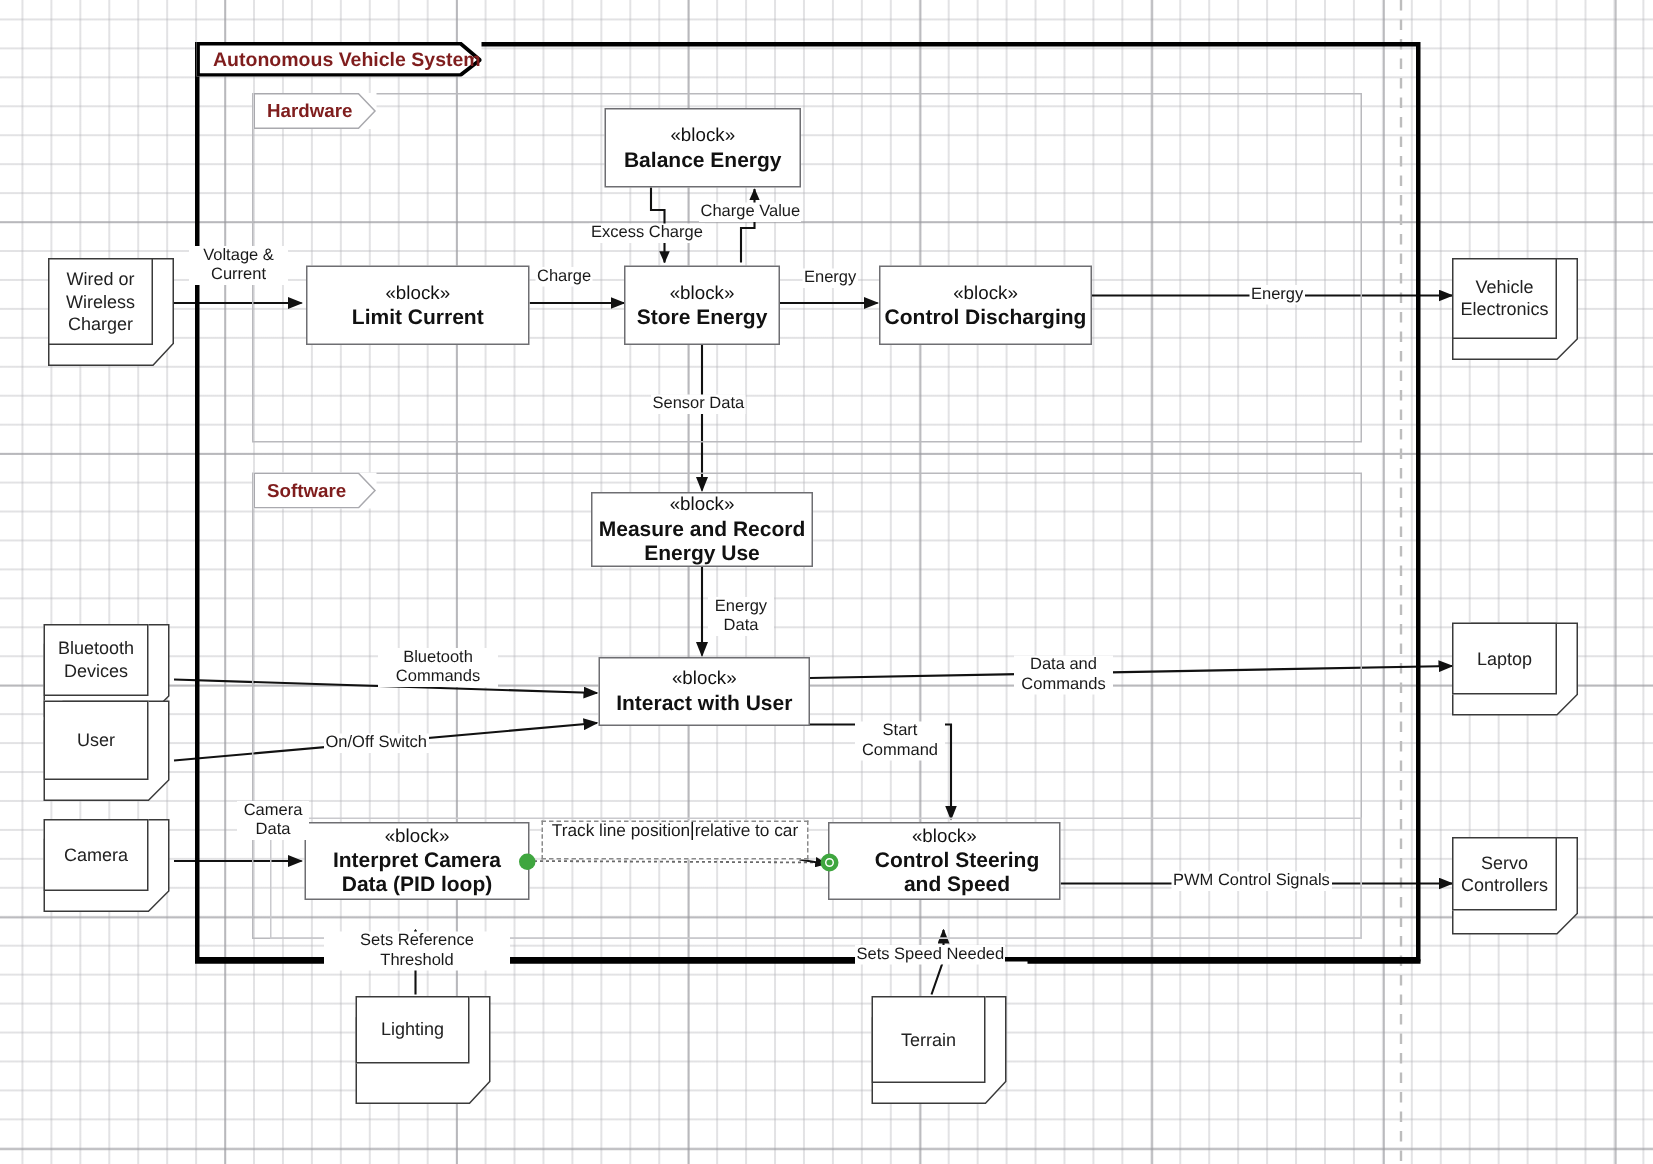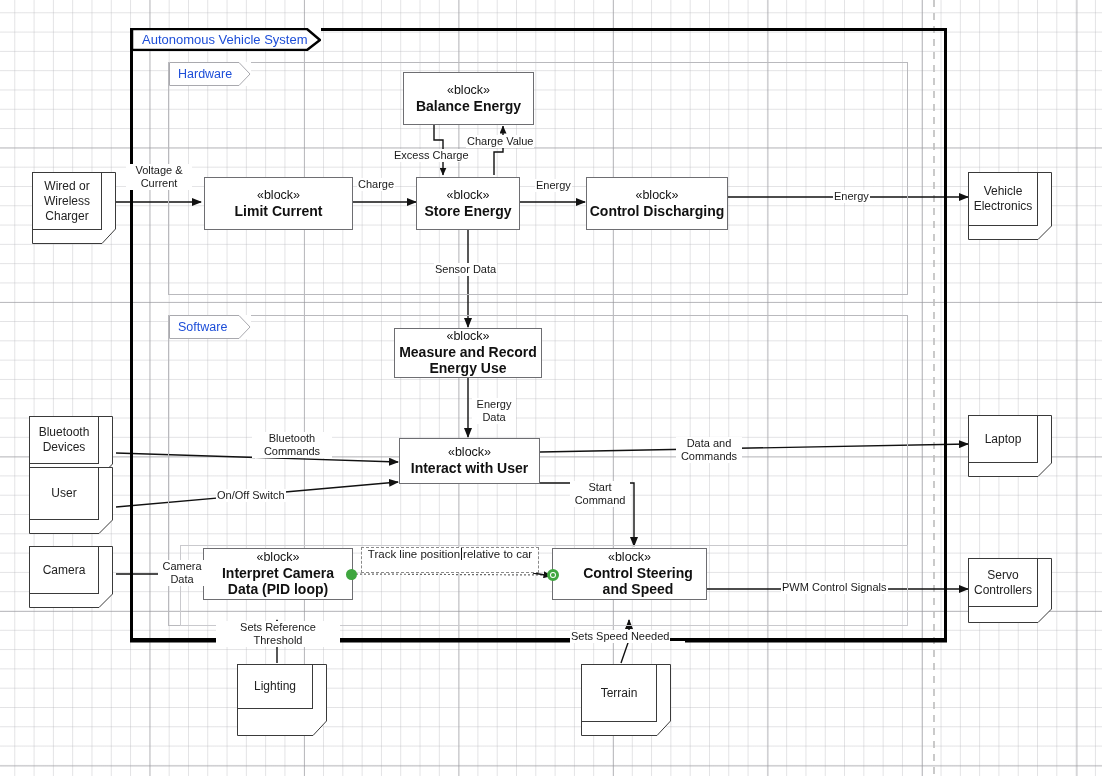--- a/index.html
+++ b/index.html
@@ -33,21 +33,21 @@
   .sysbox{
     border:3px solid #000;
     background:transparent;
   }
   .tabframe{
     position:absolute;background:#fff;
     display:flex;align-items:center;
     box-sizing:border-box;
   }
   .tablabel{
-    font-weight:normal;color:#1d4ed8;
+    font-weight:bold;color:#7f1d1d;
     white-space:nowrap;
   }
   
   .partition{
     border:1px solid #b9b9bd;background:transparent;
   }
   
   .block{
     border:1px solid #6e6e72;background:#fff;
     display:flex;flex-direction:column;
@@ -314,19 +314,19 @@
 <div class="elabel two" style="left:472px;top:398px;width:42px;">Energy Data</div>
 
 <div class="elabel two" style="left:252px;top:432px;width:78px;">Bluetooth Commands</div>
 
 <div class="elabel" style="left:216px;top:489px;">On/Off Switch</div>
 
 <div class="elabel two" style="left:676px;top:437px;width:64px;">Data and Commands</div>
 
 <div class="elabel two" style="left:570px;top:481px;width:58px;">Start Command</div>
 
-<div class="elabel two" style="left:158px;top:534px;width:46px;margin-top:26px;">Camera Data</div>
+<div class="elabel two" style="left:158px;top:534px;width:46px;">Camera Data</div>
 
 <div class="elabel" style="left:781px;top:581px;">PWM Control Signals</div>
 
 <div class="elabel two" style="left:216px;top:621px;width:122px;">Sets Reference Threshold</div>
 
 <div class="elabel" style="left:570px;top:630px;">Sets Speed Needed</div>
 
 </body></html>

